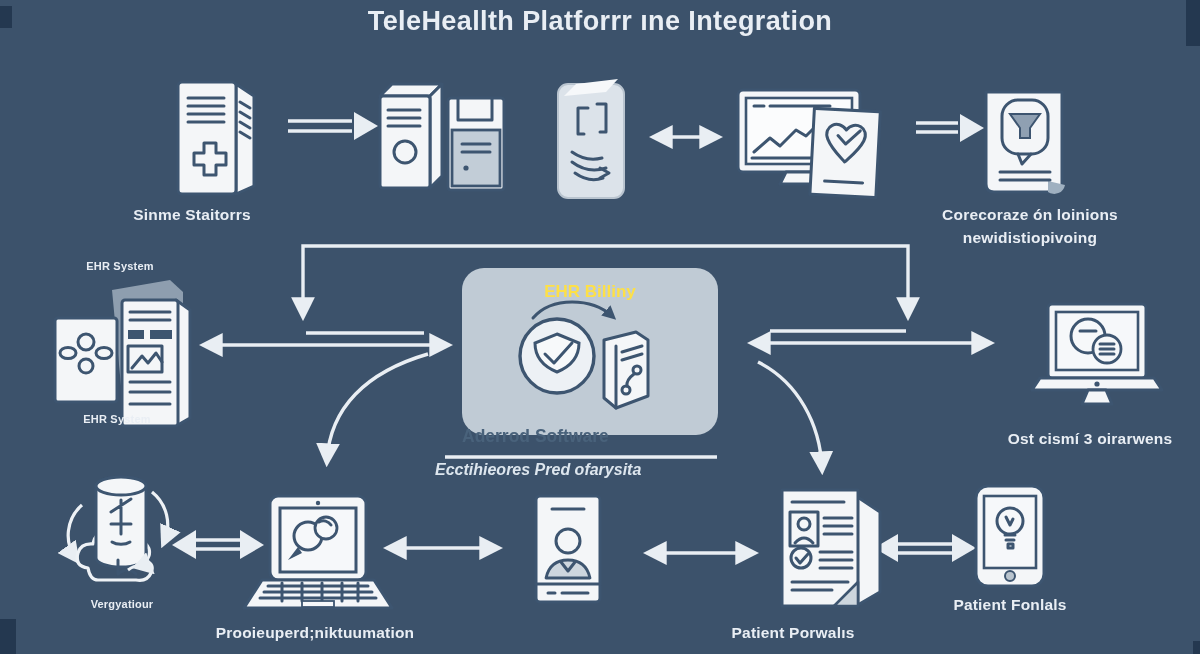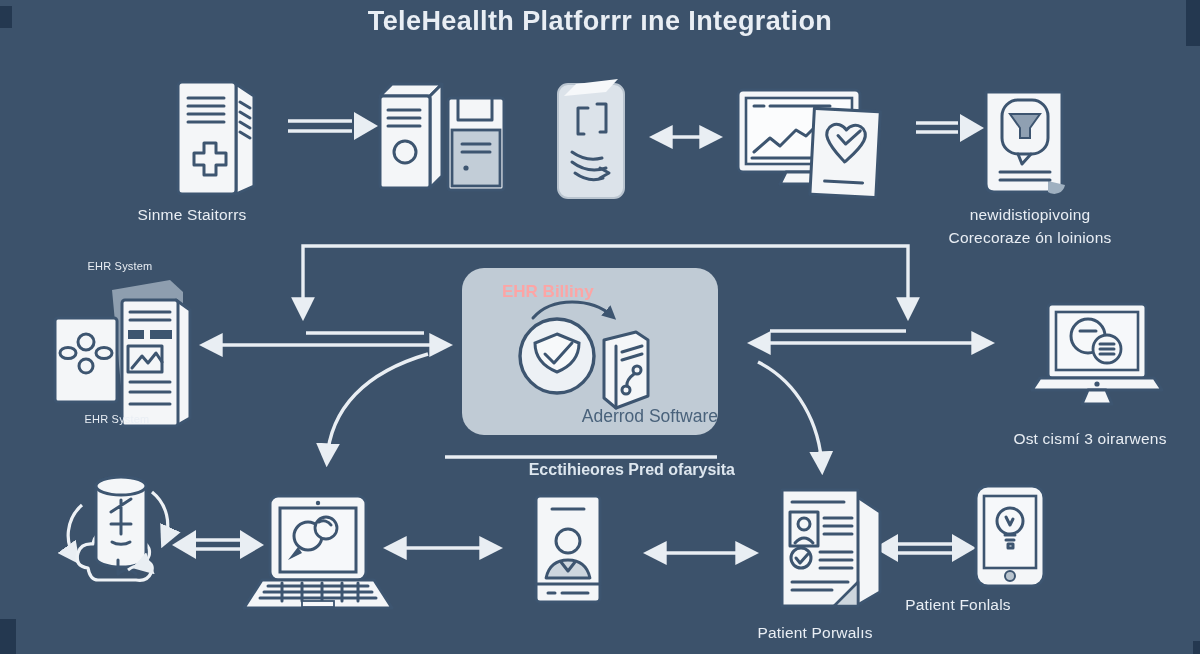--- a/index.html
+++ b/index.html
@@ -1,30 +1,30 @@
 <!DOCTYPE html>
 <html><head>
 <meta charset="utf-8">
 <style>
   html,body{margin:0;padding:0;}
   #canvas{position:relative;width:1200px;height:654px;background:#3c526b;overflow:hidden;
           font-family:"Liberation Sans",sans-serif;}
-  .lbl{position:absolute;color:#e9eef4;font-weight:normal;font-size:15.5px;text-align:center;
+  .lbl{position:absolute;color:#e9eef4;font-weight:bold;font-size:15.5px;text-align:center;
        letter-spacing:.2px;line-height:23px;}
   .lbl.big{font-size:11px;}
   #title{position:absolute;left:0;top:6px;width:1200px;text-align:center;color:#e9eef4;
          font-size:27px;font-weight:bold;letter-spacing:.4px;}
   #centerBox{position:absolute;left:462px;top:268px;width:256px;height:167px;border-radius:22px;
              background:#c0cbd5;z-index:1;}
-  #centerTitle{position:absolute;left:462px;top:282px;width:256px;text-align:left;
-               color:#fca5a5;font-size:17px;font-weight:bold;z-index:3;margin-left:40px;}
-  #centerSub{position:absolute;left:462px;top:406px;width:256px;text-align:right;
-             color:#49627b;font-size:17.5px;font-weight:normal;z-index:3;}
-  #caption{position:absolute;left:435px;top:461px;width:300px;text-align:right;color:#dde6ee;
-           font-size:16px;font-weight:bold;z-index:3;}
+  #centerTitle{position:absolute;left:462px;top:282px;width:256px;text-align:center;
+               color:#fde047;font-size:17px;font-weight:bold;z-index:3;}
+  #centerSub{position:absolute;left:462px;top:426px;width:256px;text-align:left;
+             color:#49627b;font-size:17.5px;font-weight:bold;z-index:3;}
+  #caption{position:absolute;left:435px;top:461px;width:300px;text-align:left;color:#dde6ee;
+           font-size:16px;font-weight:bold;z-index:3;font-style:italic;}
   svg#art{position:absolute;left:0;top:0;z-index:2;}
   .ic{fill:#f4f6f8;stroke:#3d5570;stroke-width:3;stroke-linejoin:round;stroke-linecap:round;}
   .ln{fill:none;stroke:#3d5570;stroke-width:3;stroke-linejoin:round;stroke-linecap:round;}
   .ar{fill:none;stroke:#e9eef3;stroke-width:3.4;}
   .arf{fill:#e9eef3;stroke:none;}
   .corner{position:absolute;background:#243850;z-index:4;}
 </style>
 </head>
 <body>
 
@@ -233,33 +233,35 @@
       <circle class="ln" cx="1010" cy="521" r="13" stroke-width="2.6"></circle>
       <path class="ln" d="M1006,517 l4,8 3,-6" stroke-width="2"></path>
       <path class="ln" d="M1005,535 h10 M1006,540 h8" stroke-width="2.2"></path>
       <path class="ln" d="M1008,544 h5 v4 h-5 z" stroke-width="1.8"></path>
       <circle cx="1010" cy="576" r="5" fill="#b9c4ce" stroke="#3d5570" stroke-width="2"></circle>
     </g>
   </svg>
 
   <div class="lbl" style="left:80px;top:203px;width:224px;z-index:3">Sinme Staitorrs</div>
   <div class="lbl" style="left:915px;top:203px;width:230px;z-index:3">
+    <span style="display:block">Corecoraze ón loinions</span>
     <span style="display:block">newidistiopivoing</span>
-    <span style="display:block">Corecoraze ón loinions</span>
   </div>
 
   <div class="lbl big" style="left:40px;top:255px;width:160px;z-index:3">EHR System</div>
   <div class="lbl big" style="left:37px;top:408px;width:160px;z-index:3">EHR System</div>
 
   <div id="centerTitle">EHR Billiny</div>
   <div id="centerSub">Aderrod Software</div>
   <div id="caption">Ecctihieores Pred ofarysita</div>
 
   <div class="lbl" style="left:980px;top:427px;width:220px;z-index:3">Ost cismí 3 oirarwens</div>
 
-  <div class="lbl" style="left:705px;top:621px;width:220px;z-index:3">Patient Porwalıs</div>
-  <div class="lbl" style="left:848px;top:593px;width:220px;z-index:3">Patient Fonlals</div>
+  <div class="lbl big" style="left:32px;top:593px;width:180px;z-index:3">Vergyatiour</div>
+  <div class="lbl" style="left:185px;top:621px;width:260px;z-index:3">Prooieuperd;niktuumation</div>
+  <div class="lbl" style="left:683px;top:621px;width:220px;z-index:3">Patient Porwalıs</div>
+  <div class="lbl" style="left:900px;top:593px;width:220px;z-index:3">Patient Fonlals</div>
 
   <div class="corner" style="left:0;top:6px;width:12px;height:22px"></div>
   <div class="corner" style="left:1186px;top:0;width:14px;height:46px"></div>
   <div class="corner" style="left:0;top:619px;width:16px;height:35px"></div>
   <div class="corner" style="left:1193px;top:641px;width:7px;height:13px"></div>
 </div>
 
 </body></html>

